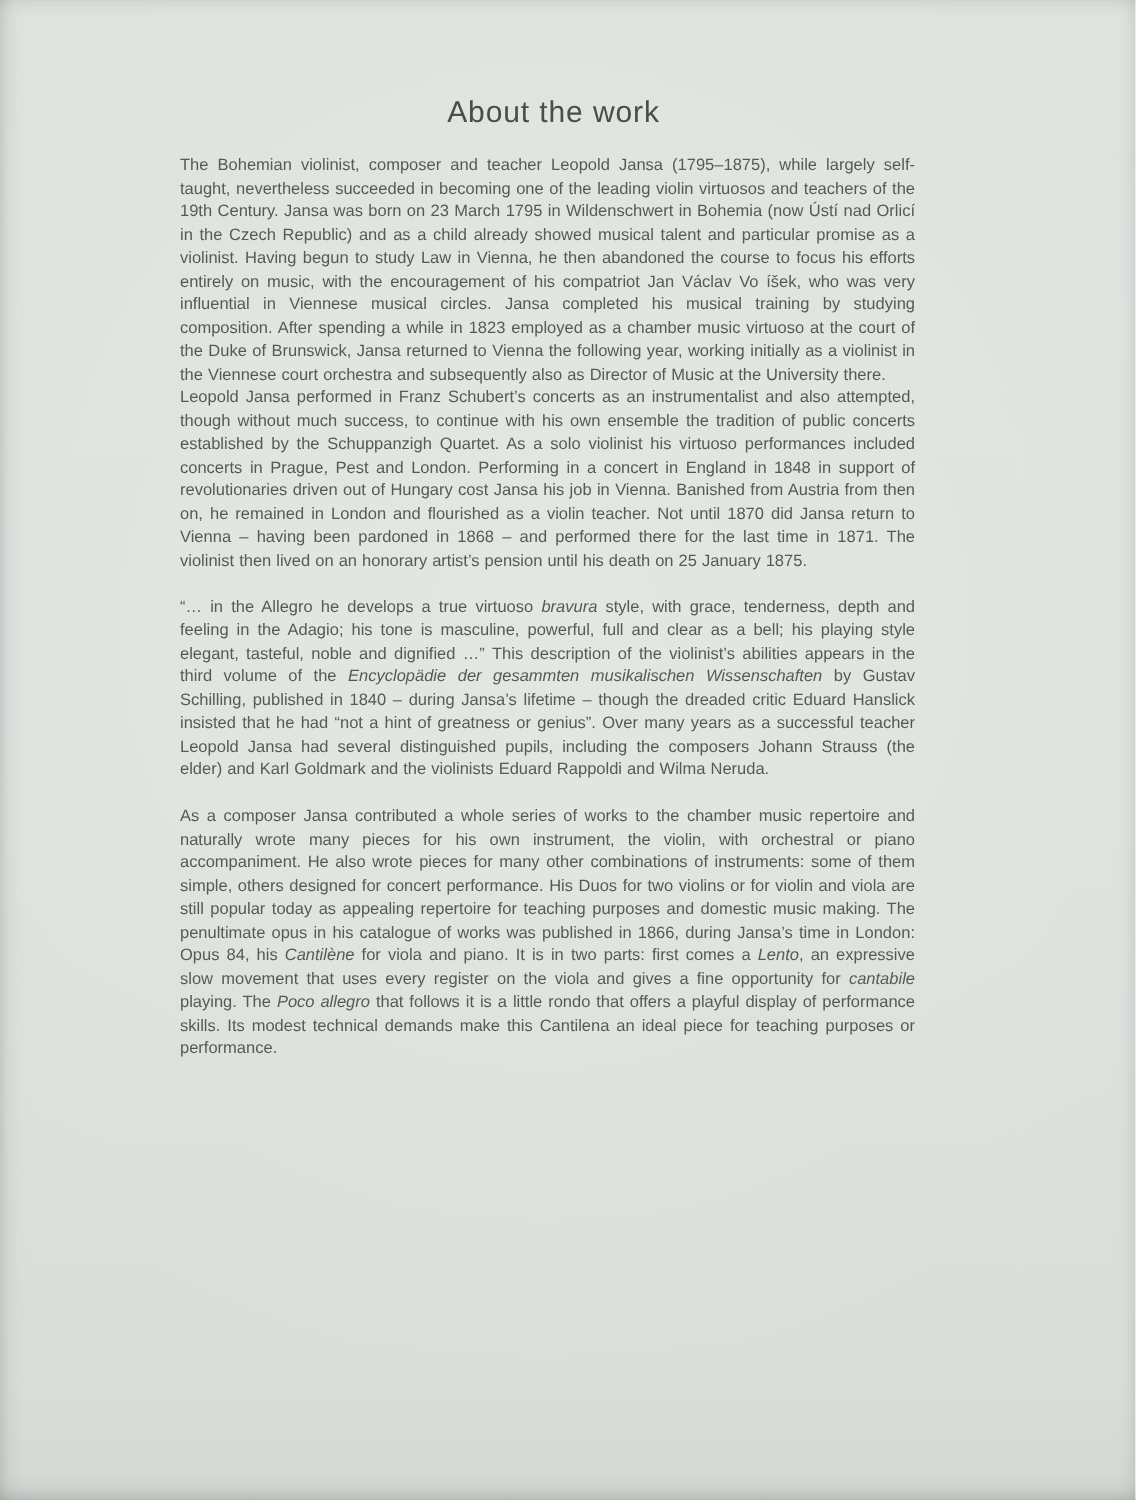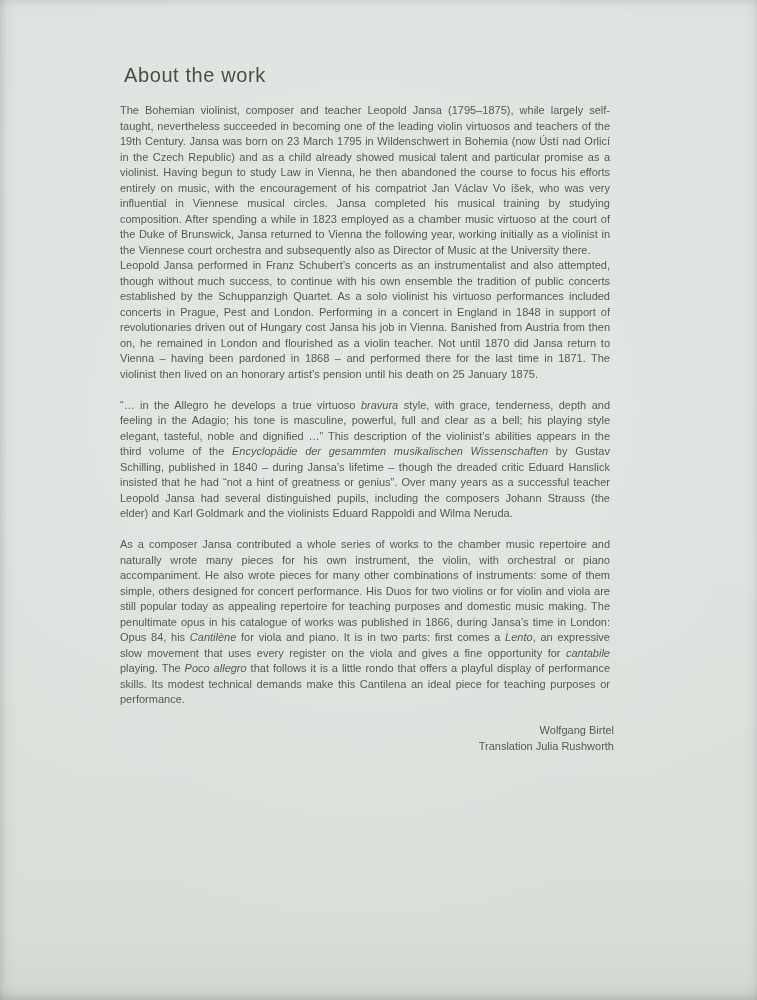--- a/index.html
+++ b/index.html
@@ -24,21 +24,21 @@
       inset -8px 0 16px -12px rgba(70,80,72,0.18),
       inset 0 -10px 16px -10px rgba(60,70,62,0.30),
       inset 0 8px 14px -10px rgba(70,80,72,0.16);
     box-sizing: border-box;
   }
   .page-title {
     margin: 0;
     padding-top: 64px;
     width: 490px;
     margin-left: 124px;
-    text-align: left;
+    text-align: center;
     font-size: 20px;
     font-weight: 400;
     letter-spacing: 0.6px;
     color: #4a4e46;
   }
   .text-block {
     width: 490px;
     margin-left: 120px;
     margin-top: 16px;
     font-size: 11px;
@@ -69,17 +69,13 @@
 <body>
 
 <main class="sheet">
   <h1 class="page-title">About the work</h1>
   <section class="text-block" id="text-block">
       <p class="para"><span>The Bohemian violinist, composer and teacher Leopold Jansa (1795–1875), while largely self-taught, nevertheless succeeded in becoming one of the leading violin virtuosos and teachers of the 19th Century. Jansa was born on 23 March 1795 in Wildenschwert in Bohemia (now Ústí nad Orlicí in the Czech Republic) and as a child already showed musical talent and particular promise as a violinist. Having begun to study Law in Vienna, he then abandoned the course to focus his efforts entirely on music, with the encouragement of his compatriot Jan Václav Vo&nbsp;íšek, who was very influential in Viennese musical circles. Jansa completed his musical training by studying composition. After spending a while in 1823 employed as a chamber music virtuoso at the court of the Duke of Brunswick, Jansa returned to Vienna the following year, working initially as a violinist in the Viennese court orchestra and subsequently also as Director of Music at the University there.</span></p>
       <p class="para"><span>Leopold Jansa performed in Franz Schubert’s concerts as an instrumentalist and also attempted, though without much success, to continue with his own ensemble the tradition of public concerts established by the Schuppanzigh Quartet. As a solo violinist his virtuoso performances included concerts in Prague, Pest and London. Performing in a concert in England in 1848 in support of revolutionaries driven out of Hungary cost Jansa his job in Vienna. Banished from Austria from then on, he remained in London and flourished as a violin teacher. Not until 1870 did Jansa return to Vienna – having been pardoned in 1868 – and performed there for the last time in 1871. The violinist then lived on an honorary artist’s pension until his death on 25 January 1875.</span></p>
       <p class="para gap"><span>“… in the Allegro he develops a true virtuoso </span><em>bravura</em><span> style, with grace, tenderness, depth and feeling in the Adagio; his tone is masculine, powerful, full and clear as a bell; his playing style elegant, tasteful, noble and dignified …” This description of the violinist’s abilities appears in the third volume of the </span><em>Encyclopädie der gesammten musikalischen Wissenschaften</em><span> by Gustav Schilling, published in 1840 – during Jansa’s lifetime – though the dreaded critic Eduard Hanslick insisted that he had “not a hint of greatness or genius”. Over many years as a successful teacher Leopold Jansa had several distinguished pupils, including the composers Johann Strauss (the elder) and Karl Goldmark and the violinists Eduard Rappoldi and Wilma Neruda.</span></p>
       <p class="para gap"><span>As a composer Jansa contributed a whole series of works to the chamber music repertoire and naturally wrote many pieces for his own instrument, the violin, with orchestral or piano accompaniment. He also wrote pieces for many other combinations of instruments: some of them simple, others designed for concert performance. His Duos for two violins or for violin and viola are still popular today as appealing repertoire for teaching purposes and domestic music making. The penultimate opus in his catalogue of works was published in 1866, during Jansa’s time in London: Opus 84, his </span><em>Cantilène</em><span> for viola and piano. It is in two parts: first comes a </span><em>Lento</em><span>, an expressive slow movement that uses every register on the viola and gives a fine opportunity for </span><em>cantabile</em><span> playing. The </span><em>Poco allegro</em><span> that follows it is a little rondo that offers a playful display of performance skills. Its modest technical demands make this Cantilena an ideal piece for teaching purposes or performance.</span></p>
     </section>
-  <div class="byline">
-    <div>Wolfgang Birtel</div>
-    <div>Translation Julia Rushworth</div>
-  </div>
 </main>
 
 </body></html>

